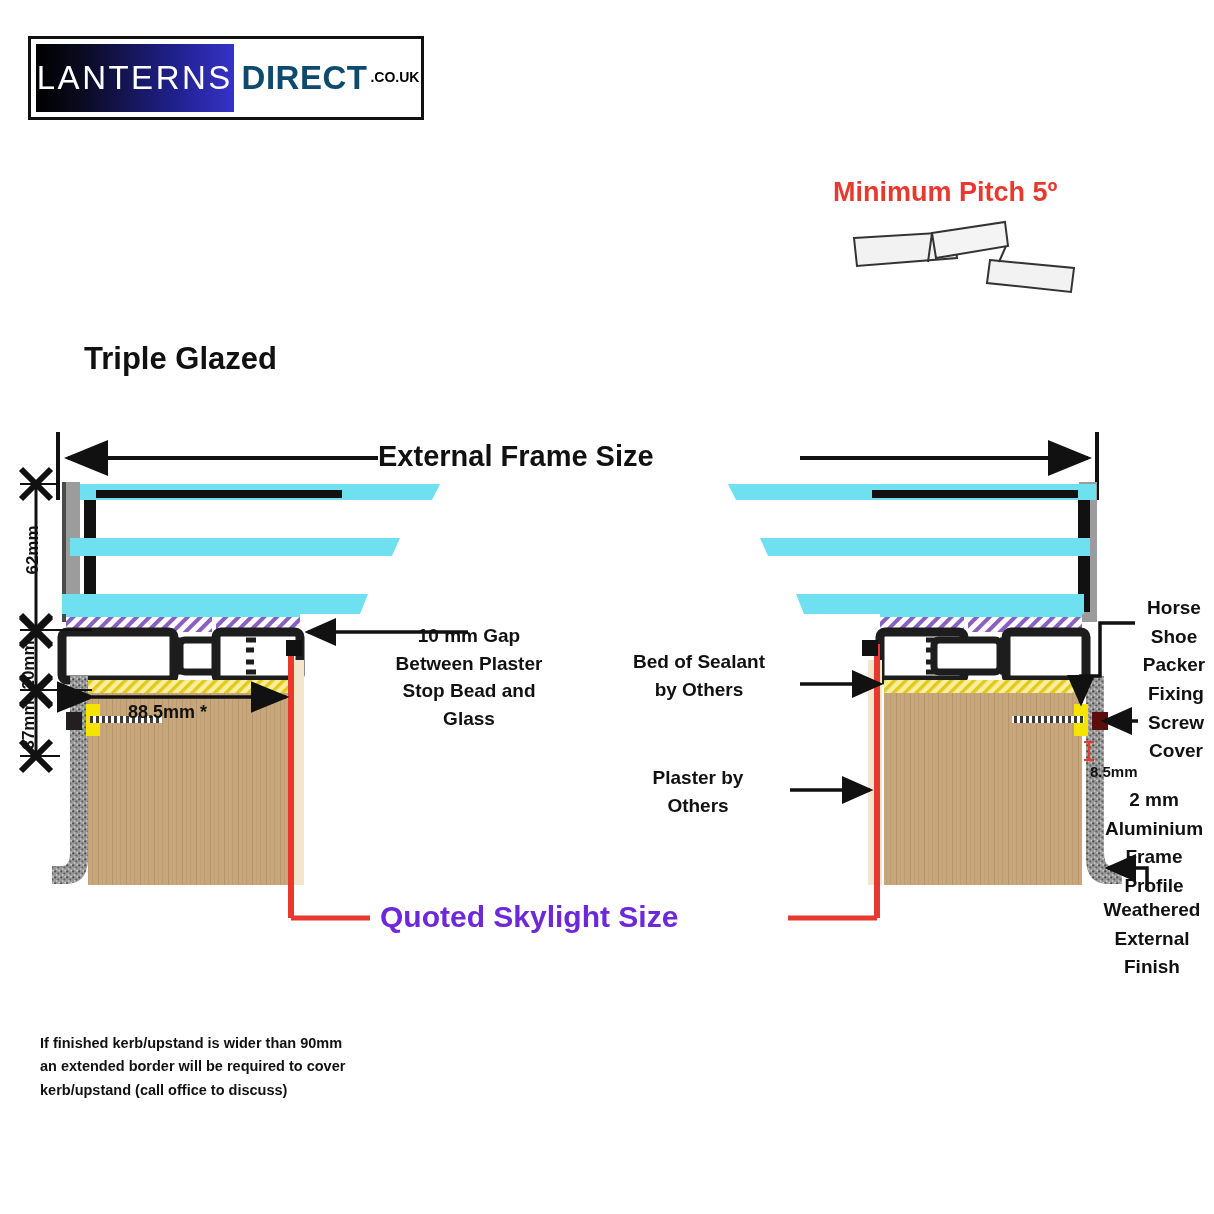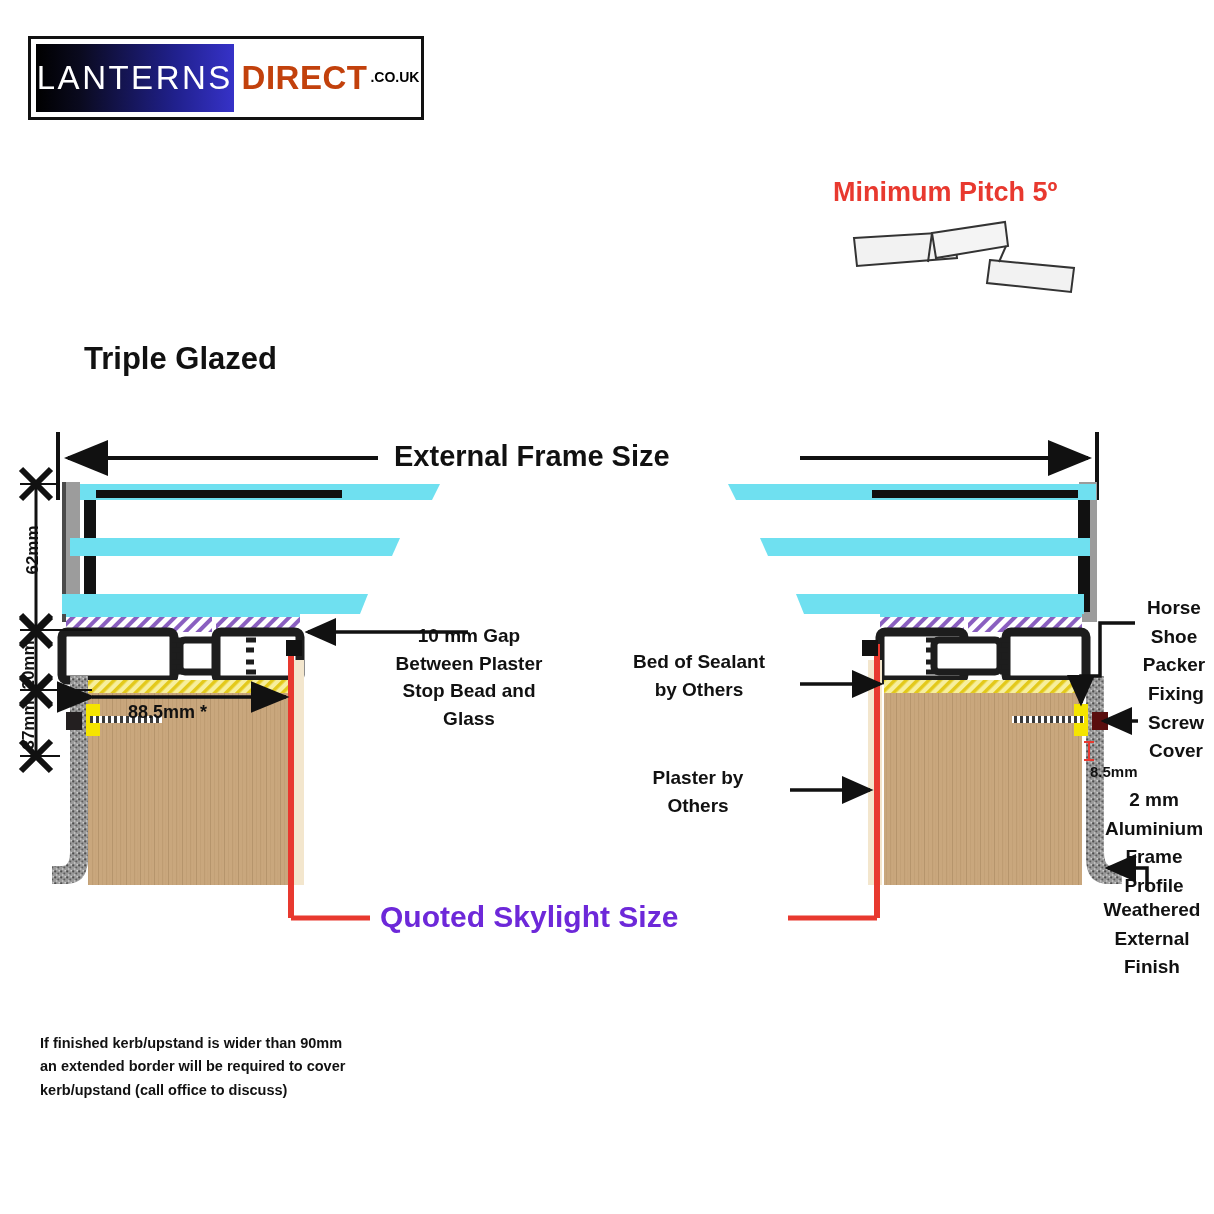--- a/index.html
+++ b/index.html
@@ -9,27 +9,27 @@
 
   
   #logo{left:28px;top:36px;width:396px;height:84px;border:3px solid #111;background:#fff;
         box-sizing:border-box;padding:5px;}
   #logo-inner{width:100%;height:100%;display:flex;align-items:stretch;}
   #logo-left{flex:0 0 52%;background:linear-gradient(90deg,#000 0%,#0a0a1e 22%,#20208c 70%,#3632c8 100%);
              display:flex;align-items:center;justify-content:center;}
   #logo-left span{color:#fff;font-size:33px;letter-spacing:2.5px;font-weight:400;
                   font-family:"Liberation Sans",sans-serif;text-align:right;}
   #logo-right{flex:1;background:#fff;display:flex;align-items:center;padding-left:8px;}
-  #logo-right .d{color:#c2410c;font-size:33px;font-weight:bold;letter-spacing:0.5px;}
+  #logo-right .d{color:#0c4a6e;font-size:33px;font-weight:bold;letter-spacing:0.5px;}
   #logo-right .tld{color:#000;font-size:14px;font-weight:bold;margin-left:3px;padding-bottom:2px;}
 
   
   #pitch-title{left:833px;top:165px;font-size:27px;font-weight:bold;color:#e8392f;white-space:nowrap;margin-top:12px;}
   #triple-title{left:84px;top:341px;font-size:31px;font-weight:bold;color:#111;white-space:nowrap;}
-  #efs-label{left:394px;top:440px;font-size:29px;font-weight:bold;color:#111;white-space:nowrap;}
+  #efs-label{left:378px;top:440px;font-size:29px;font-weight:bold;color:#111;white-space:nowrap;}
   #qss-label{left:380px;top:900px;font-size:30px;font-weight:bold;color:#6d28d9;white-space:nowrap;}
 
   
   .callout{font-size:19px;font-weight:bold;line-height:1.45;color:#111;text-align:center;}
 
   
   #note{left:40px;top:1032px;width:400px;font-size:14.5px;font-weight:bold;line-height:1.62;color:#111;}
 
   
   #canvas{left:0;top:0;width:1214px;height:1214px;}

